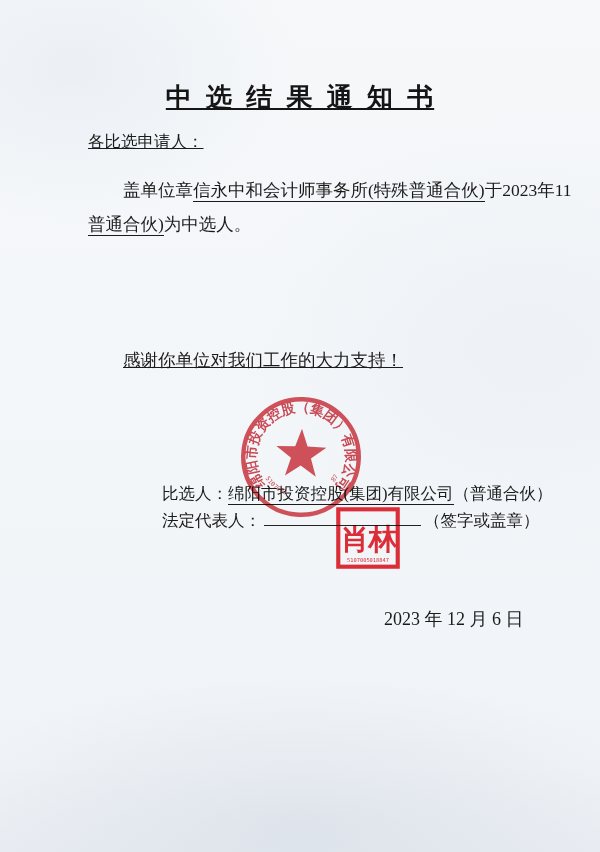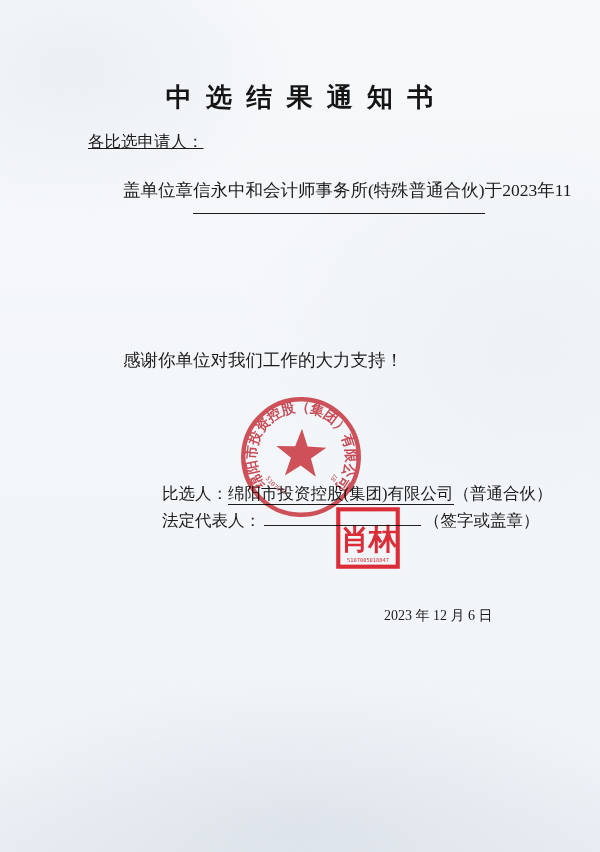--- a/index.html
+++ b/index.html
@@ -22,64 +22,66 @@
   .doc-title {
     position: absolute;
     top: 80px; left: 0; width: 600px;
     text-align: center;
     font-family: "Liberation Sans", "DejaVu Sans", sans-serif;
     font-weight: bold;
     font-size: 26px;
     letter-spacing: 1px;
     word-spacing: 5px;
     color: #151515;
+    text-decoration: underline;
   }
   .salutation {
     position: absolute;
     top: 131px; left: 88px;
     font-size: 16.5px;
     text-decoration: underline;
   }
   .body-paragraph {
     position: absolute;
     top: 174px; left: 88px; width: 430px;
     font-size: 17.5px;
   }
   .body-line {
     height: 33.5px;
     line-height: 33.5px;
     white-space: nowrap;
   }
   .body-line.indent { padding-left: 35px; }
-  .u { border-bottom: 1px solid #1b1b1b; padding-bottom: 13px; }
+  .u { border-bottom: 1px solid #1b1b1b; padding-bottom: 1px; }
   .thanks-line {
     position: absolute;
     top: 348px; left: 123px;
     font-size: 17.5px;
+    text-decoration: underline;
   }
   .sig-row {
     position: absolute;
     left: 162px;
     font-size: 16.5px;
     white-space: nowrap;
   }
   .sig-row-selector { top: 483px; }
   .sig-row-legal { top: 510px; }
   .sig-value-underlined { border-bottom: 1px solid #1b1b1b; padding-bottom: 1px; }
   .sig-blank-line {
     display: inline-block;
     width: 157px;
     height: 0.95em;
     border-bottom: 1.5px solid #222;
     margin: 0 3px;
   }
   .date-line {
     position: absolute;
     top: 607px; left: 384px;
-    font-size: 14px;
+    font-size: 18px;
   }
   .round-seal {
     position: absolute;
     left: 238px; top: 394px;
     width: 126px; height: 126px;
     mix-blend-mode: multiply;
     opacity: 0.92;
     transform: rotate(2deg);
   }
   .name-stamp {
@@ -116,20 +118,21 @@
 <body>
 
 <div class="scan-page">
 
   <div class="doc-title">中 选 结 果 通 知 书</div>
 
   <div class="salutation">各比选申请人：</div>
 
   <div class="body-paragraph">
       <div class="body-line indent"><span>盖单位章</span><span class="u">信永中和会计师事务所(特殊普通合伙)</span><span>于2023年11</span></div>
+      <div class="body-line"><span class="u">普通合伙)</span><span>为中选人。</span></div>
     </div>
 
   <div class="thanks-line">感谢你单位对我们工作的大力支持！</div>
 
   <div class="sig-row sig-row-selector">
     <span>比选人：</span><span class="sig-value-underlined">绵阳市投资控股(集团)有限公司</span><span>（普通合伙）</span>
   </div>
 
   <div class="sig-row sig-row-legal">
     <span>法定代表人：</span><span class="sig-blank-line"></span><span>（签字或盖章）</span>

